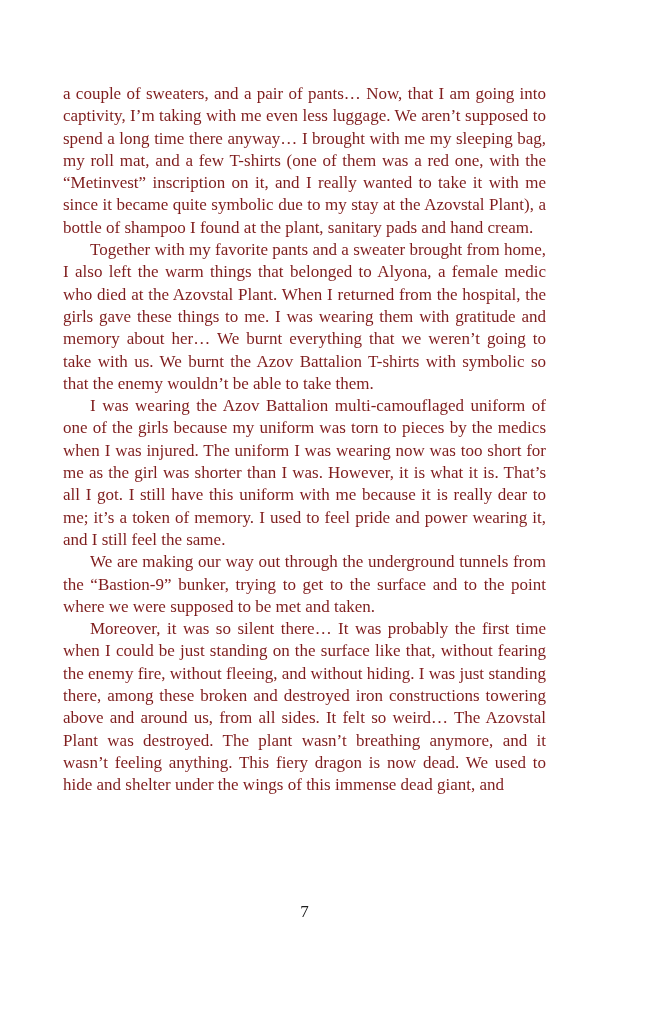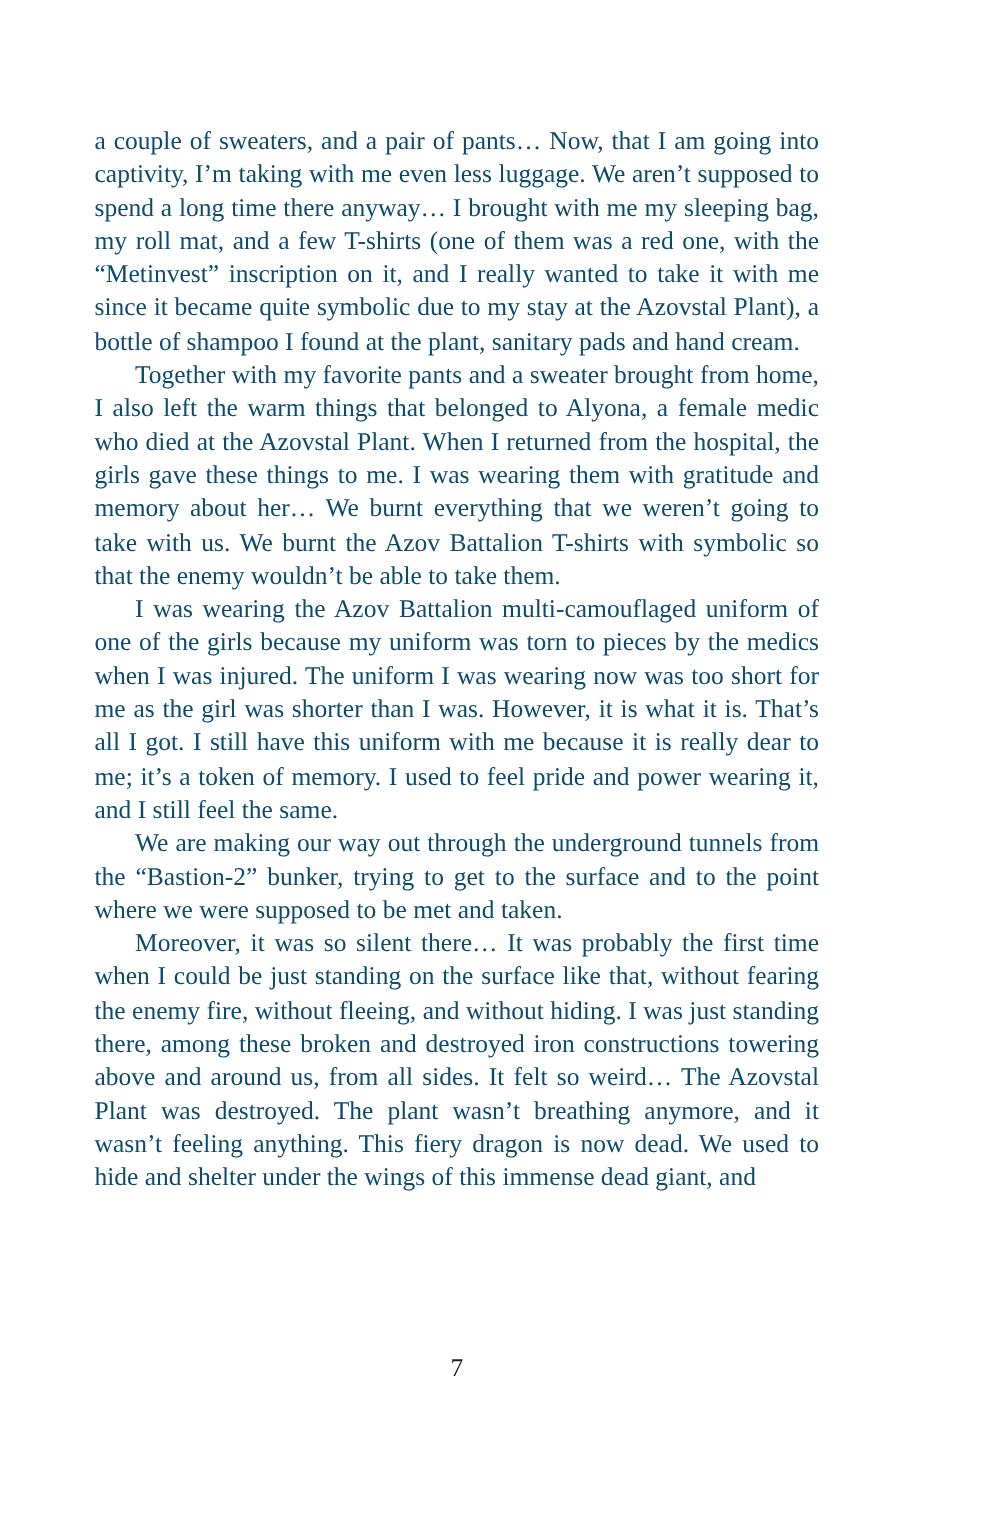--- a/index.html
+++ b/index.html
@@ -16,21 +16,21 @@
     margin: 0 auto;
   }
   .text-block {
     position: absolute;
     left: 63px;
     top: 83px;
     width: 483px;
     font-family: "Liberation Serif", "DejaVu Serif", serif;
     font-size: 17px;
     line-height: 22.3px;
-    color: #0c4a6e;
+    color: #7f1d1d;
   }
   .para {
     margin: 0;
     text-align: justify;
     text-justify: inter-word;
     text-indent: 27px;
   }
   .para.no-indent {
     text-indent: 0;
   }
@@ -47,17 +47,17 @@
   }
 </style>
 </head>
 <body>
 
 <div class="book-page">
   <main class="text-block">
     <p class="para no-indent">a couple of sweaters, and a pair of pants… Now, that I am going into captivity, I’m taking with me even less luggage. We aren’t supposed to spend a long time there anyway… I brought with me my sleeping bag, my roll mat, and a few T-shirts (one of them was a red one, with the “Metinvest” inscription on it, and I really wanted to take it with me since it became quite symbolic due to my stay at the Azovstal Plant), a bottle of shampoo I found at the plant, sanitary pads and hand cream.</p>
     <p class="para">Together with my favorite pants and a sweater brought from home, I also left the warm things that belonged to Alyona, a female medic who died at the Azovstal Plant. When I returned from the hospital, the girls gave these things to me. I was wearing them with gratitude and memory about her… We burnt everything that we weren’t going to take with us. We burnt the Azov Battalion T-shirts with symbolic so that the enemy wouldn’t be able to take them.</p>
     <p class="para">I was wearing the Azov Battalion multi-camouflaged uniform of one of the girls because my uniform was torn to pieces by the medics when I was injured. The uniform I was wearing now was too short for me as the girl was shorter than I was. However, it is what it is. That’s all I got. I still have this uniform with me because it is really dear to me; it’s a token of memory. I used to feel pride and power wearing it, and I still feel the same.</p>
-    <p class="para">We are making our way out through the underground tunnels from the “Bastion-2” bunker, trying to get to the surface and to the point where we were supposed to be met and taken.</p>
+    <p class="para">We are making our way out through the underground tunnels from the “Bastion-9” bunker, trying to get to the surface and to the point where we were supposed to be met and taken.</p>
     <p class="para">Moreover, it was so silent there… It was probably the first time when I could be just standing on the surface like that, without fearing the enemy fire, without fleeing, and without hiding. I was just standing there, among these broken and destroyed iron constructions towering above and around us, from all sides. It felt so weird… The Azovstal Plant was destroyed. The plant wasn’t breathing anymore, and it wasn’t feeling anything. This fiery dragon is now dead. We used to hide and shelter under the wings of this immense dead giant, and</p>
   </main>
   <footer class="page-number">7</footer>
 </div>
 
 </body></html>

